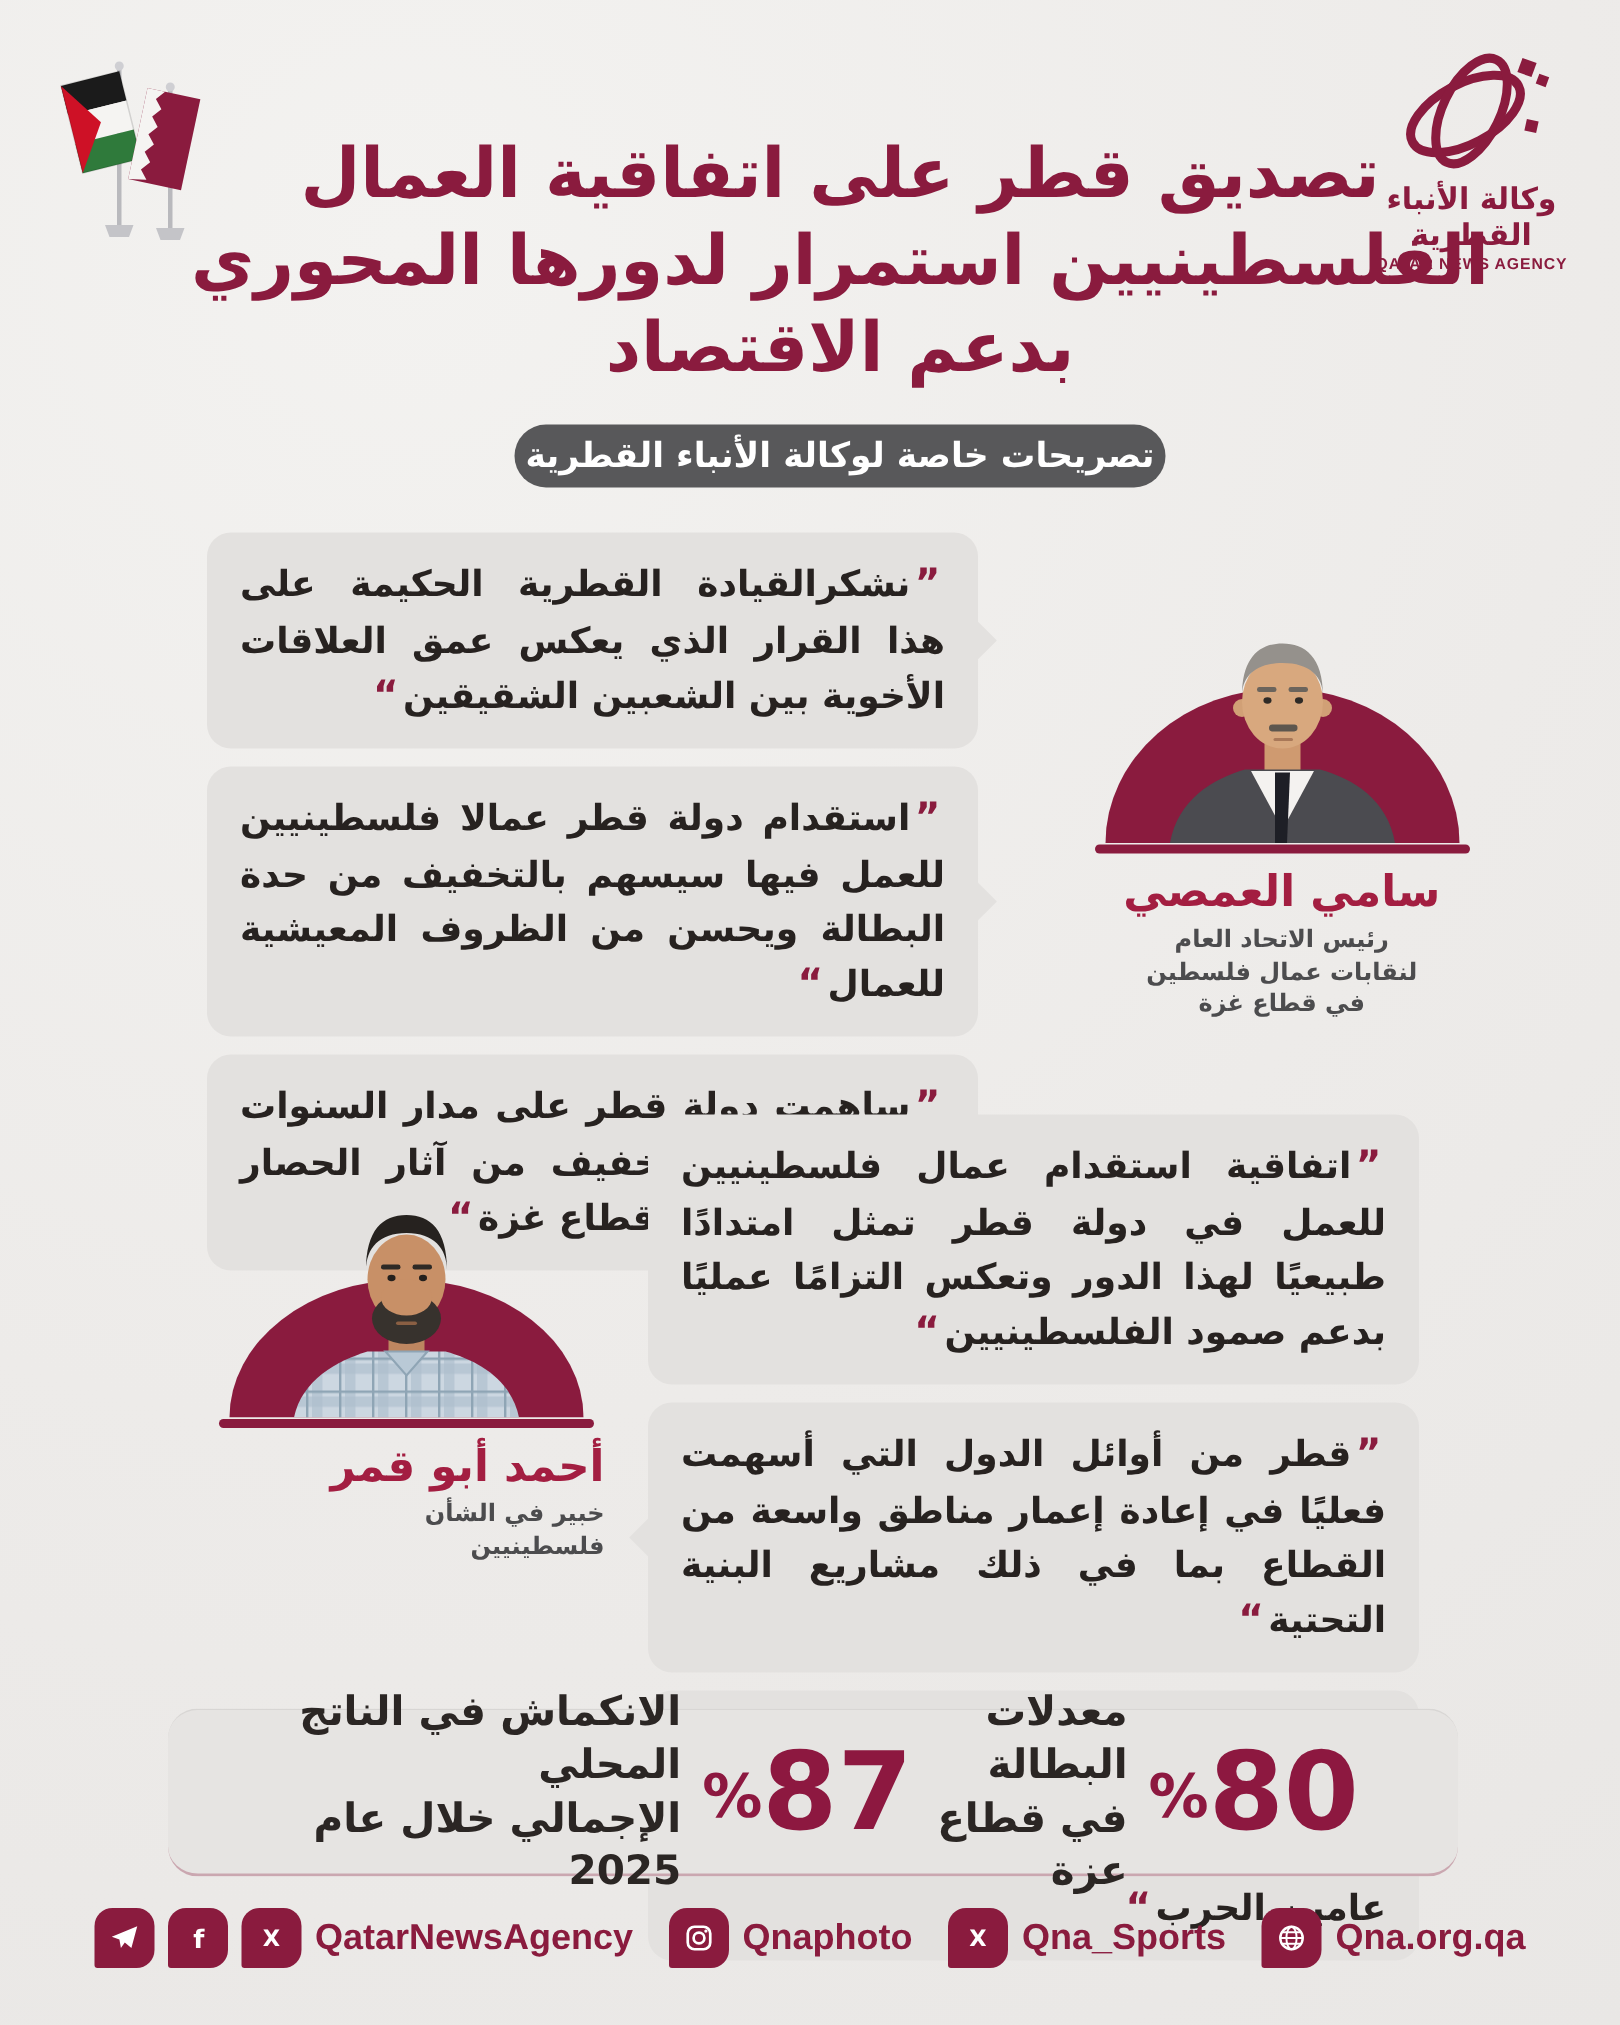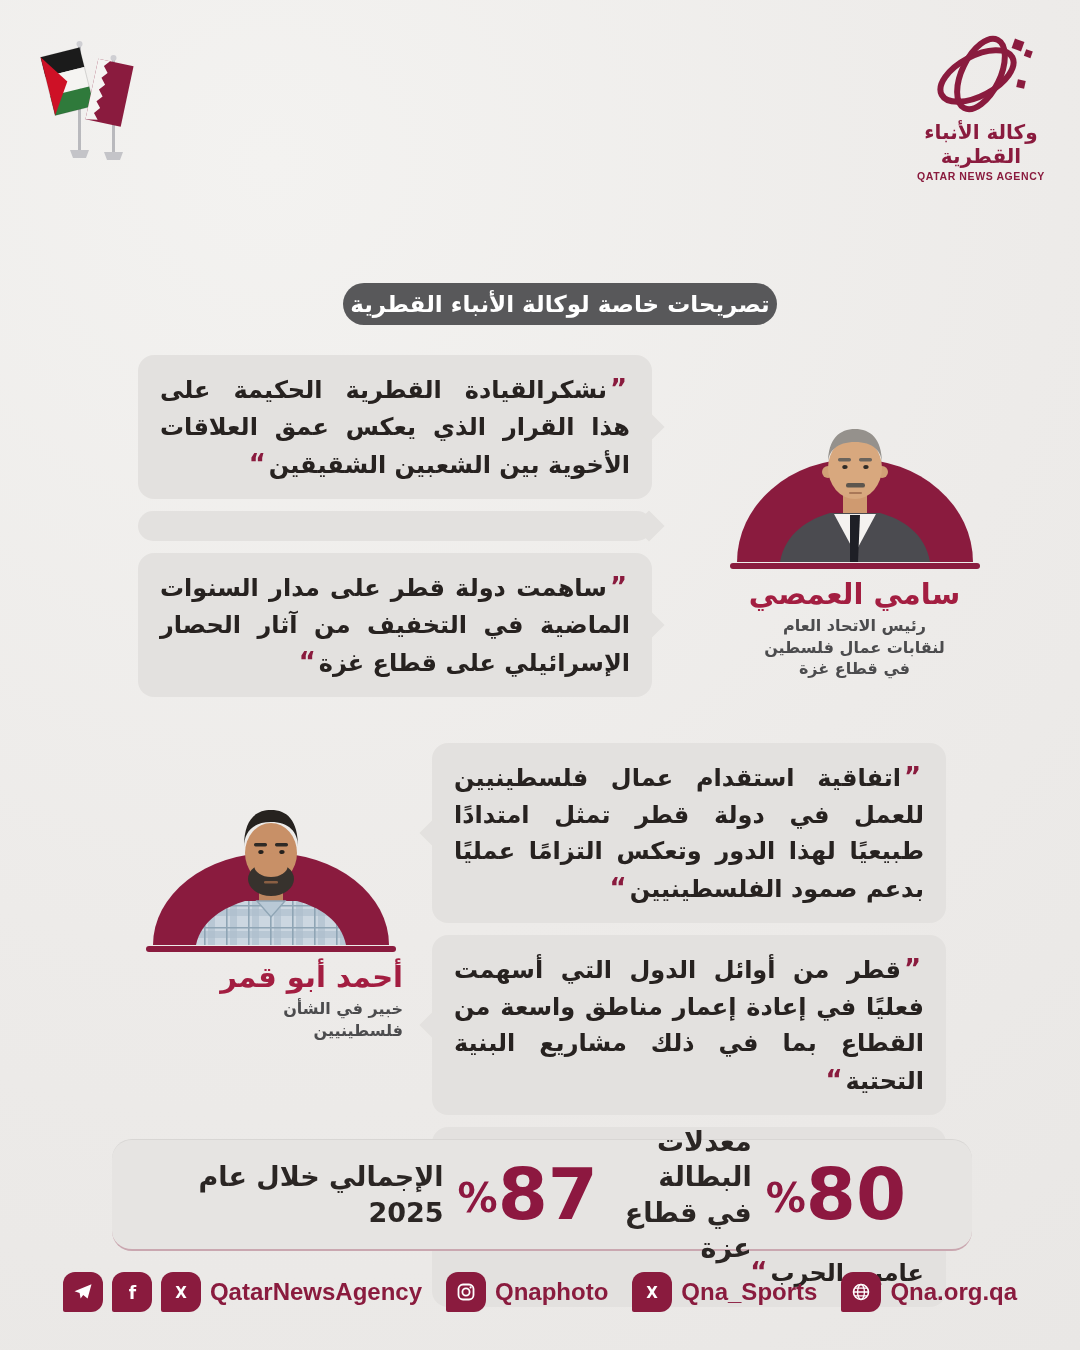--- a/index.html
+++ b/index.html
@@ -93,29 +93,35 @@
         <ellipse cx="56" cy="40" rx="38" ry="19" transform="rotate(-64 56 40)"></ellipse>
       </g>
       <rect x="88" y="6" width="10" height="10" fill="#8a1b3e" transform="rotate(20 93 11)"></rect>
       <rect x="100" y="16" width="7" height="7" fill="#8a1b3e" transform="rotate(20 103 19)"></rect>
       <rect x="92" y="46" width="8" height="8" fill="#8a1b3e" transform="rotate(12 96 50)"></rect>
     </svg>
     <div class="logo-ar">وكالة الأنباء القطرية</div>
     <div class="logo-en">QATAR NEWS AGENCY</div>
   </div>
 
+  <div class="title">
+    <div>تصديق قطر على اتفاقية العمال</div>
+    <div>الفلسطينيين استمرار لدورها المحوري</div>
+    <div>بدعم الاقتصاد</div>
+  </div>
   <div class="badge">تصريحات خاصة لوكالة الأنباء القطرية</div>
 
   <div class="bubbles sec1">
     <div class="bubble">
       <div class="tail right"></div>
       <p class="qtext"><span class="qmark">”</span><span>نشكرالقيادة القطرية الحكيمة على هذا القرار الذي يعكس عمق العلاقات الأخوية بين الشعبين الشقيقين</span><span class="qmark">“</span></p>
     </div>
     <div class="bubble">
       <div class="tail right"></div>
+      <p class="qtext"><span class="qmark">”</span><span>استقدام دولة قطر عمالا فلسطينيين للعمل فيها سيسهم بالتخفيف من حدة البطالة ويحسن من الظروف المعيشية للعمال</span><span class="qmark">“</span></p>
     </div>
     <div class="bubble">
       <div class="tail right"></div>
       <p class="qtext"><span class="qmark">”</span><span>ساهمت دولة قطر على مدار السنوات الماضية في التخفيف من آثار الحصار الإسرائيلي على قطاع غزة</span><span class="qmark">“</span></p>
     </div>
   </div>
 
   <div class="portrait p1">
     <svg width="265" height="150" viewBox="0 0 265 150">
       <path d="M15 150 A118 103 0 0 1 251 150 Z" fill="#8a1b3e"></path>
@@ -200,20 +206,21 @@
         <div>معدلات البطالة</div>
         <div>في قطاع عزة</div>
       </div>
     </div>
     <div class="stat">
       <div class="stat-num">
         <span class="pct">%</span>
           <span class="val">87</span>
       </div>
       <div class="stat-label">
+        <div>الانكماش في الناتج المحلي</div>
         <div>الإجمالي خلال عام 2025</div>
       </div>
     </div>
   </div>
 
   <div class="footer">
     <div class="fgroup">
       <span class="sicon">
         <svg width="22" height="22" viewBox="0 0 22 22">
             <path d="M19.5 3.2 L2.5 10.2 L7.6 12 L8.6 17.6 L11.2 14 L15.6 17.6 Z" fill="#fff"></path>

